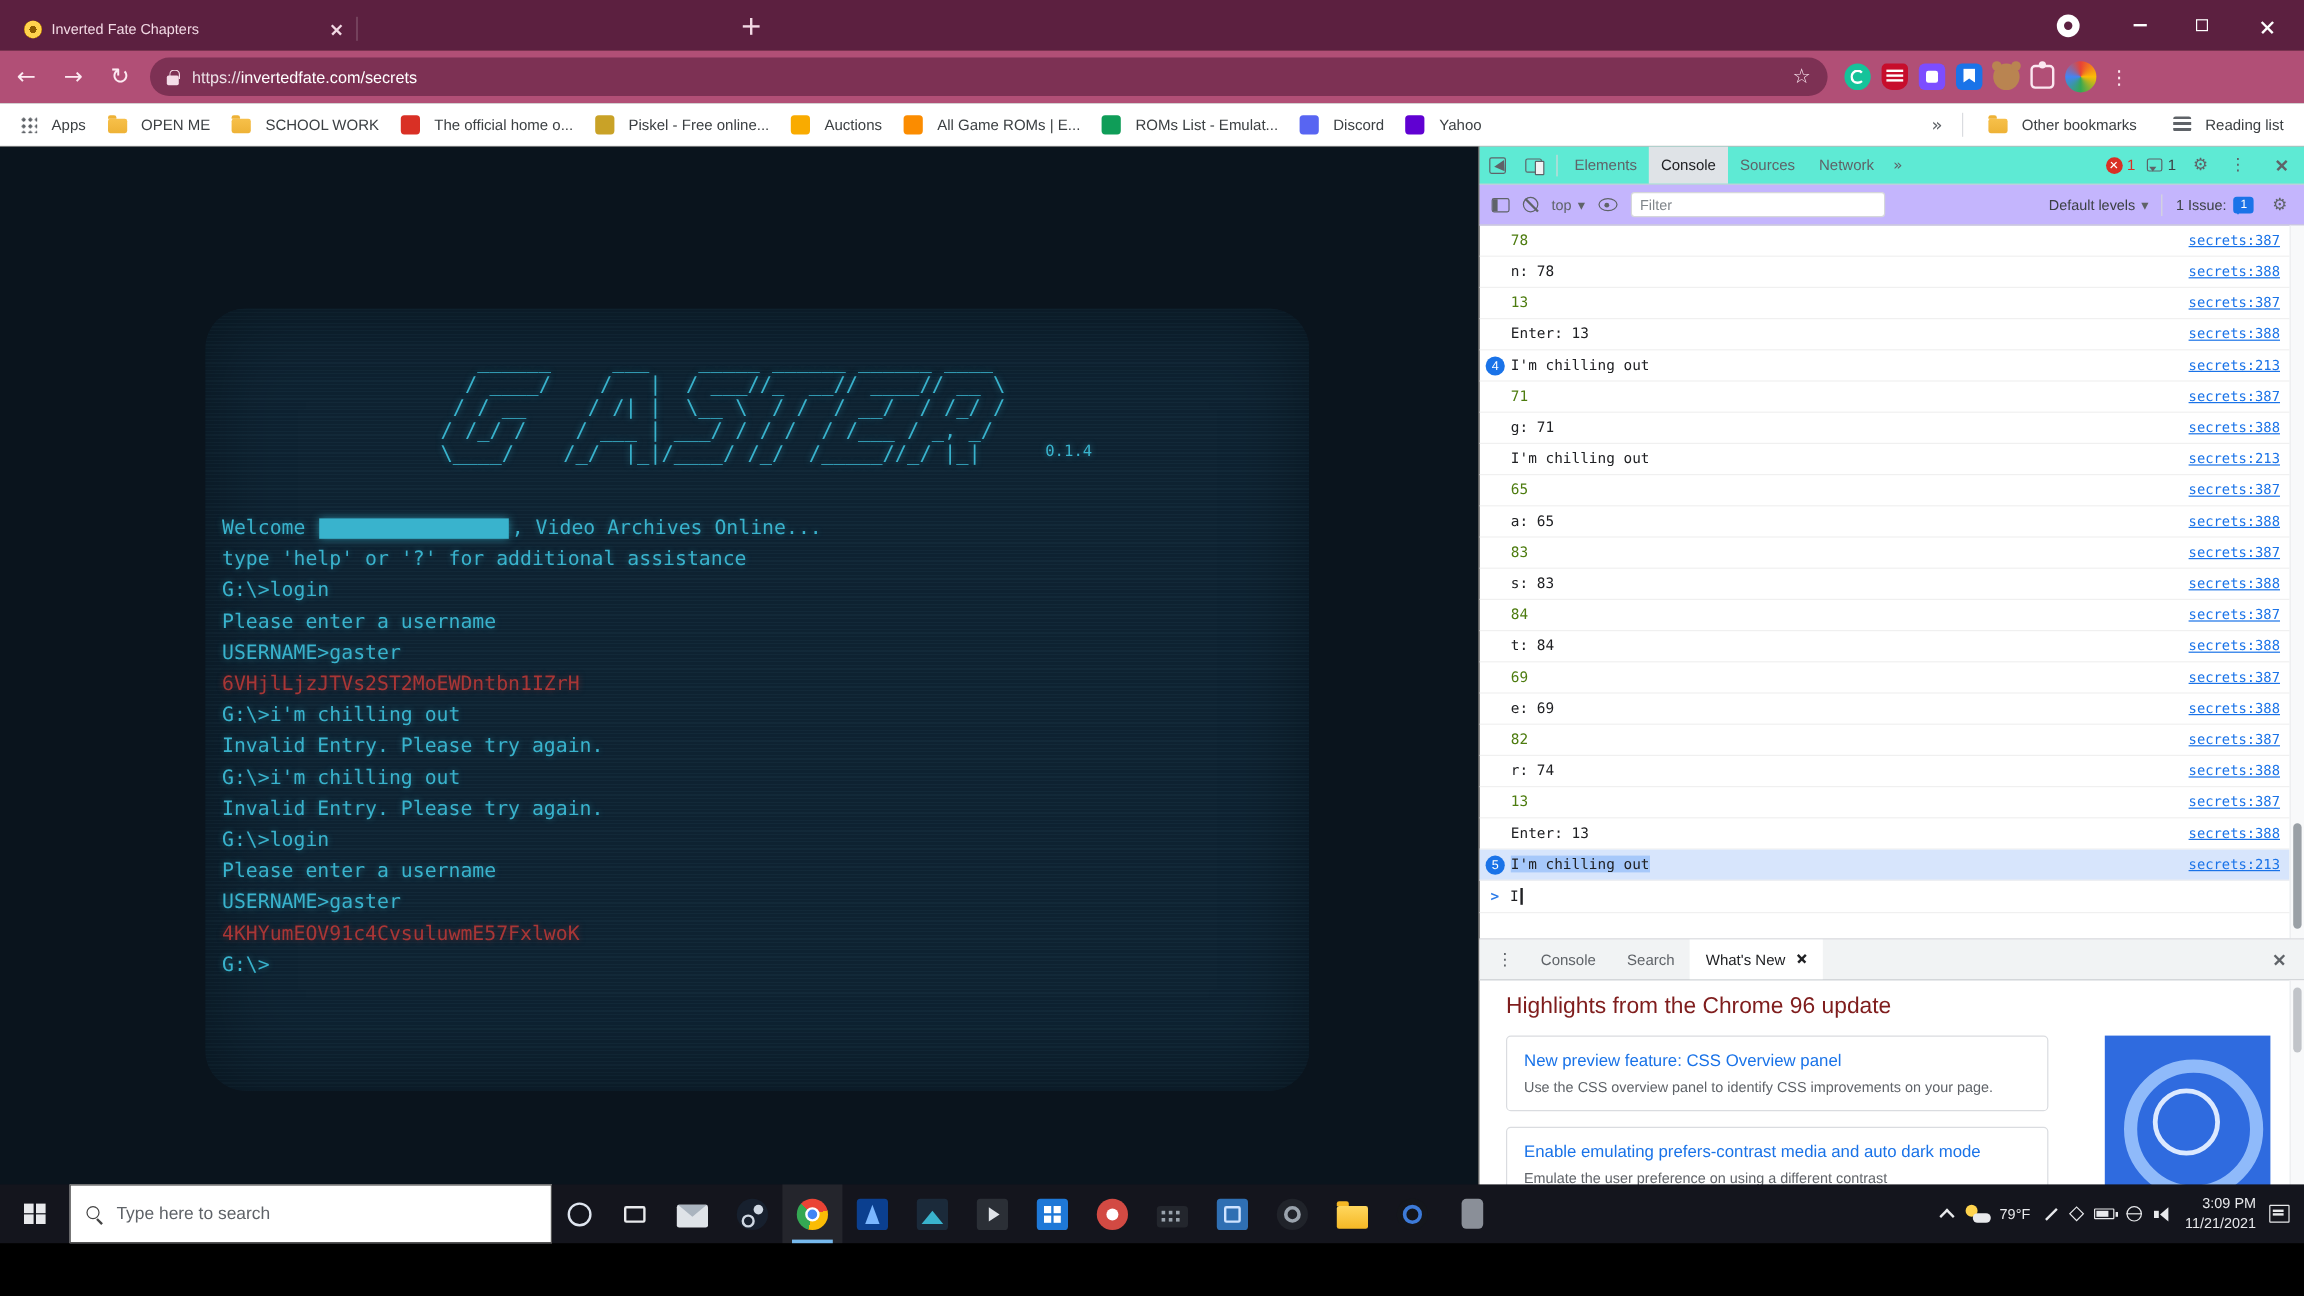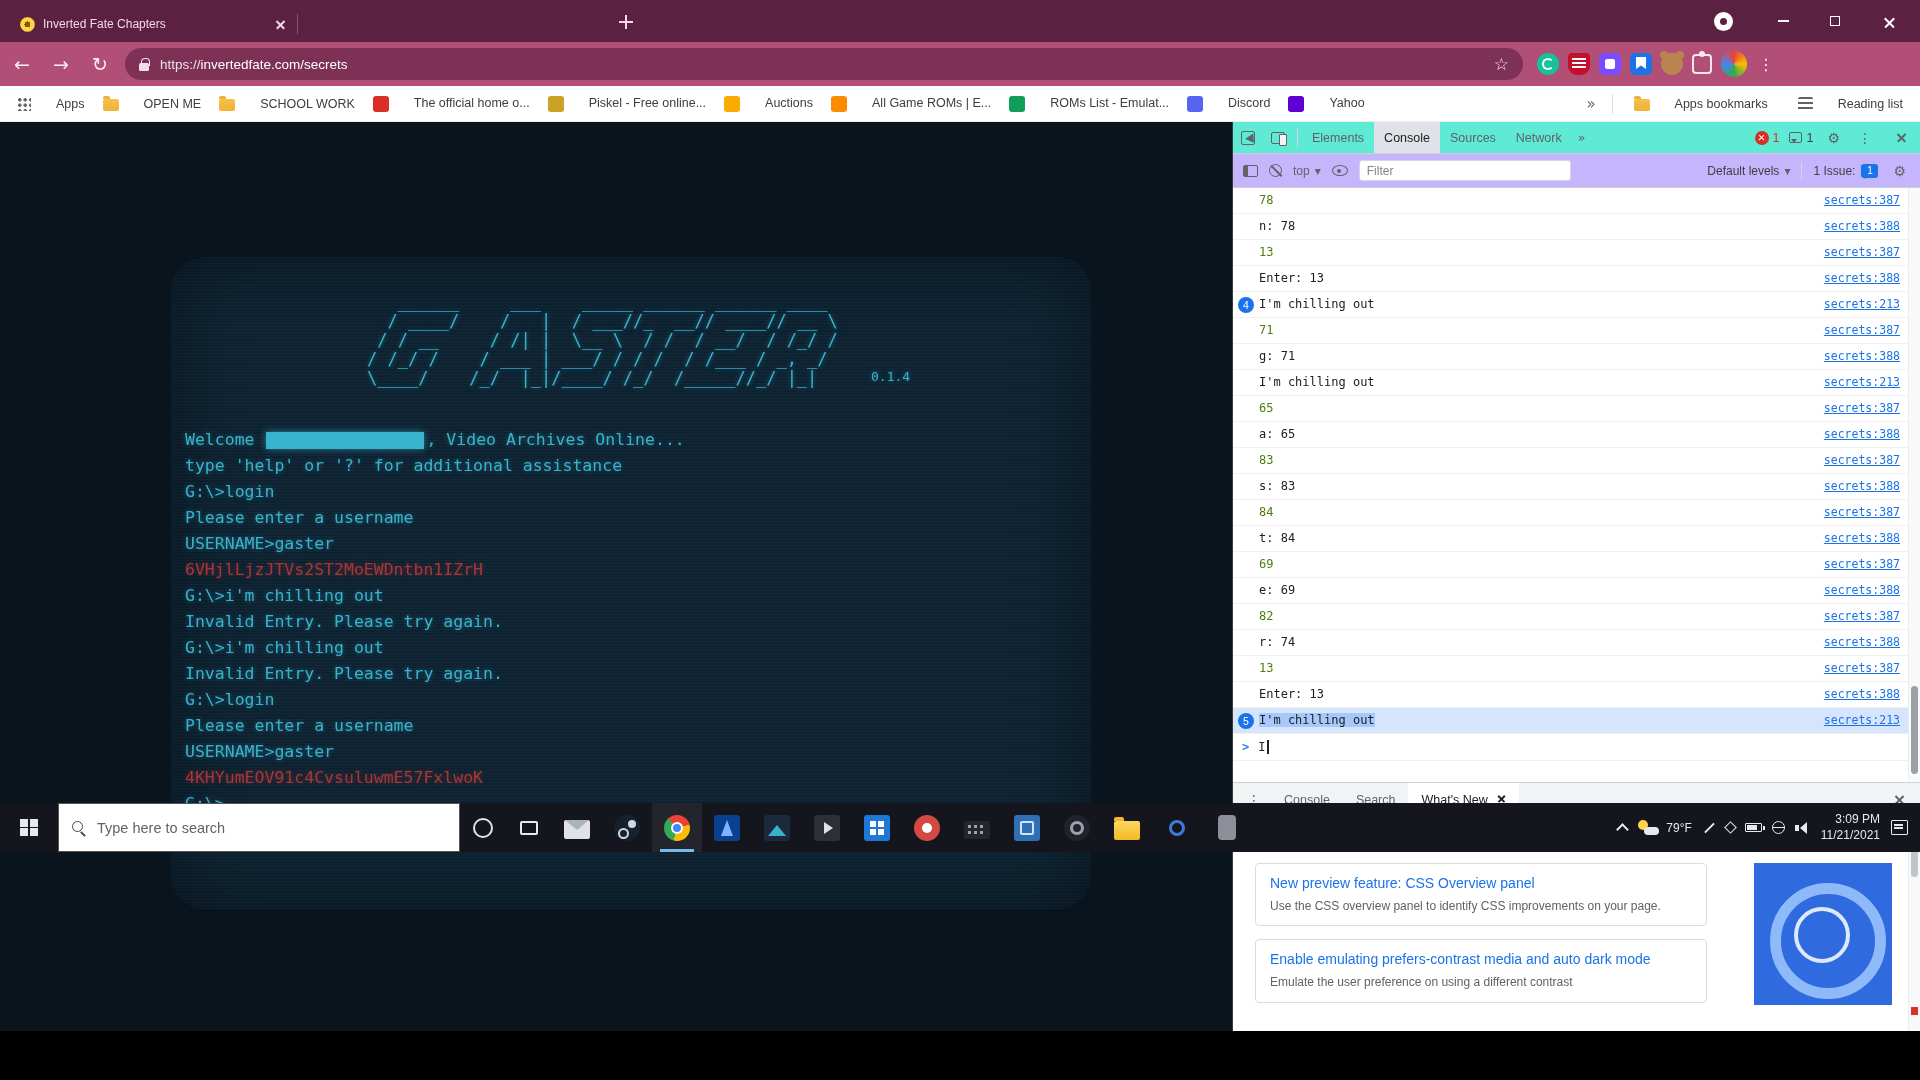--- a/index.html
+++ b/index.html
@@ -1,18 +1,18 @@
 <!DOCTYPE html>
 <html><head>
 <meta charset="utf-8">
 <style>
 *{margin:0;padding:0;box-sizing:border-box}
 html,body{width:1920px;height:1080px;overflow:hidden}
 body{font-family:"Liberation Sans",sans-serif;background:#000;position:relative;color:#202124}
-.screen{position:absolute;inset:0;width:1920px;height:852px}
+.screen{position:absolute;inset:0;width:1920px;height:1036px}
 
 
 .titlebar{position:absolute;left:0;top:0;right:0;height:42px;background:#5c2040}
 .tab{position:absolute;top:6px;height:36px;display:flex;align-items:center;gap:8px;padding:0 10px;color:#f2d9e4;font-size:12px}
 .tab.inactive{left:10px;width:286px}
 .tab.inactive:after{content:"";position:absolute;right:-2px;top:8px;height:20px;width:1px;background:rgba(255,255,255,.25)}
 .tab.active{left:298px;width:300px;background:#305460;border-radius:10px 10px 0 0;color:#e8f2f5}
 .fav{width:15px;height:15px;border-radius:50%;flex:none;background:radial-gradient(circle at 50% 50%,#8a5a00 0 3px,#ffd34d 3px 7px,#e2a90c 7px)}
 .tab .title{white-space:nowrap;overflow:hidden;flex:1}
 .xicon{position:relative;width:11px;height:11px;flex:none}
@@ -57,21 +57,21 @@
 .ext.bear:before,.ext.bear:after{content:"";position:absolute;top:-2px;width:8px;height:8px;border-radius:50%;background:#b98451}
 .ext.bear:before{left:-1px}.ext.bear:after{right:-1px}
 .ext.puzzle{background:transparent;border:2px solid #fbe7f0;border-radius:4px;width:20px;height:20px}
 .ext.puzzle:before{content:"";position:absolute;left:5px;top:-5px;width:6px;height:6px;border-radius:50%;background:#fbe7f0}
 .avatar{width:26px;height:26px;border-radius:50%;background:conic-gradient(#e94235,#fbbc05,#34a853,#4285f4,#e94235);flex:none}
 .menu-kebab{color:#fdeaf2;font-size:16px;padding:0 6px 0 2px;font-family:"DejaVu Sans",sans-serif}
 
 
 .bmbar{position:absolute;left:0;top:86px;right:0;height:36px;background:#fff;display:flex;align-items:center;padding:0 8px;font-size:12.5px;color:#3c4043;border-bottom:1px solid #ececec}
 .bm-list{display:flex;align-items:center}
-.bm{display:flex;align-items:flex-start;gap:25px;padding:4px 9px;border-radius:4px;white-space:nowrap}
+.bm{display:flex;align-items:center;gap:12px;padding:4px 9px;border-radius:4px;white-space:nowrap}
 .bm-ico{width:16px;height:16px;border-radius:3px;flex:none}
 .bm-ico.apps{width:14px;height:14px;border-radius:0;background-image:radial-gradient(circle,#5f6368 1.5px,transparent 1.8px);background-size:5.5px 5.5px;background-position:0 0}
 .bm-ico.folder{height:12px;margin-top:2px;background:linear-gradient(#f7c04a,#eeb236);border-radius:2px;position:relative}
 .bm-ico.folder:before{content:"";position:absolute;top:-3px;left:0;width:7px;height:3px;background:#eeb236;border-radius:2px 2px 0 0}
 .bm-right{margin-left:auto;display:flex;align-items:center;gap:12px}
 .bm-chevron{color:#5f6368;font-size:15px;padding:0 4px;font-family:"DejaVu Sans",sans-serif}
 .bm-sep{width:1px;height:20px;background:#dadce0}
 .bm-reading-ico{width:15px;height:13px;border-radius:2px;background:repeating-linear-gradient(#5f6368 0 2px,transparent 2px 5px)}
 
 
@@ -317,21 +317,21 @@
         <div class="bm">
           <span class="bm-ico site" style="background: rgb(96, 1, 210);"></span>
           <span>Yahoo</span>
         </div>
       </div>
     <div class="bm-right">
       <span class="bm-chevron">»</span>
       <span class="bm-sep"></span>
       <div class="bm">
         <span class="bm-ico folder"></span>
-        <span>Apps bookmarks</span>
+        <span>Other bookmarks</span>
       </div>
       <div class="bm">
         <span class="bm-reading-ico"></span>
         <span>Reading list</span>
       </div>
     </div>
   </div>
 
   <div class="content">
     <div class="page">

